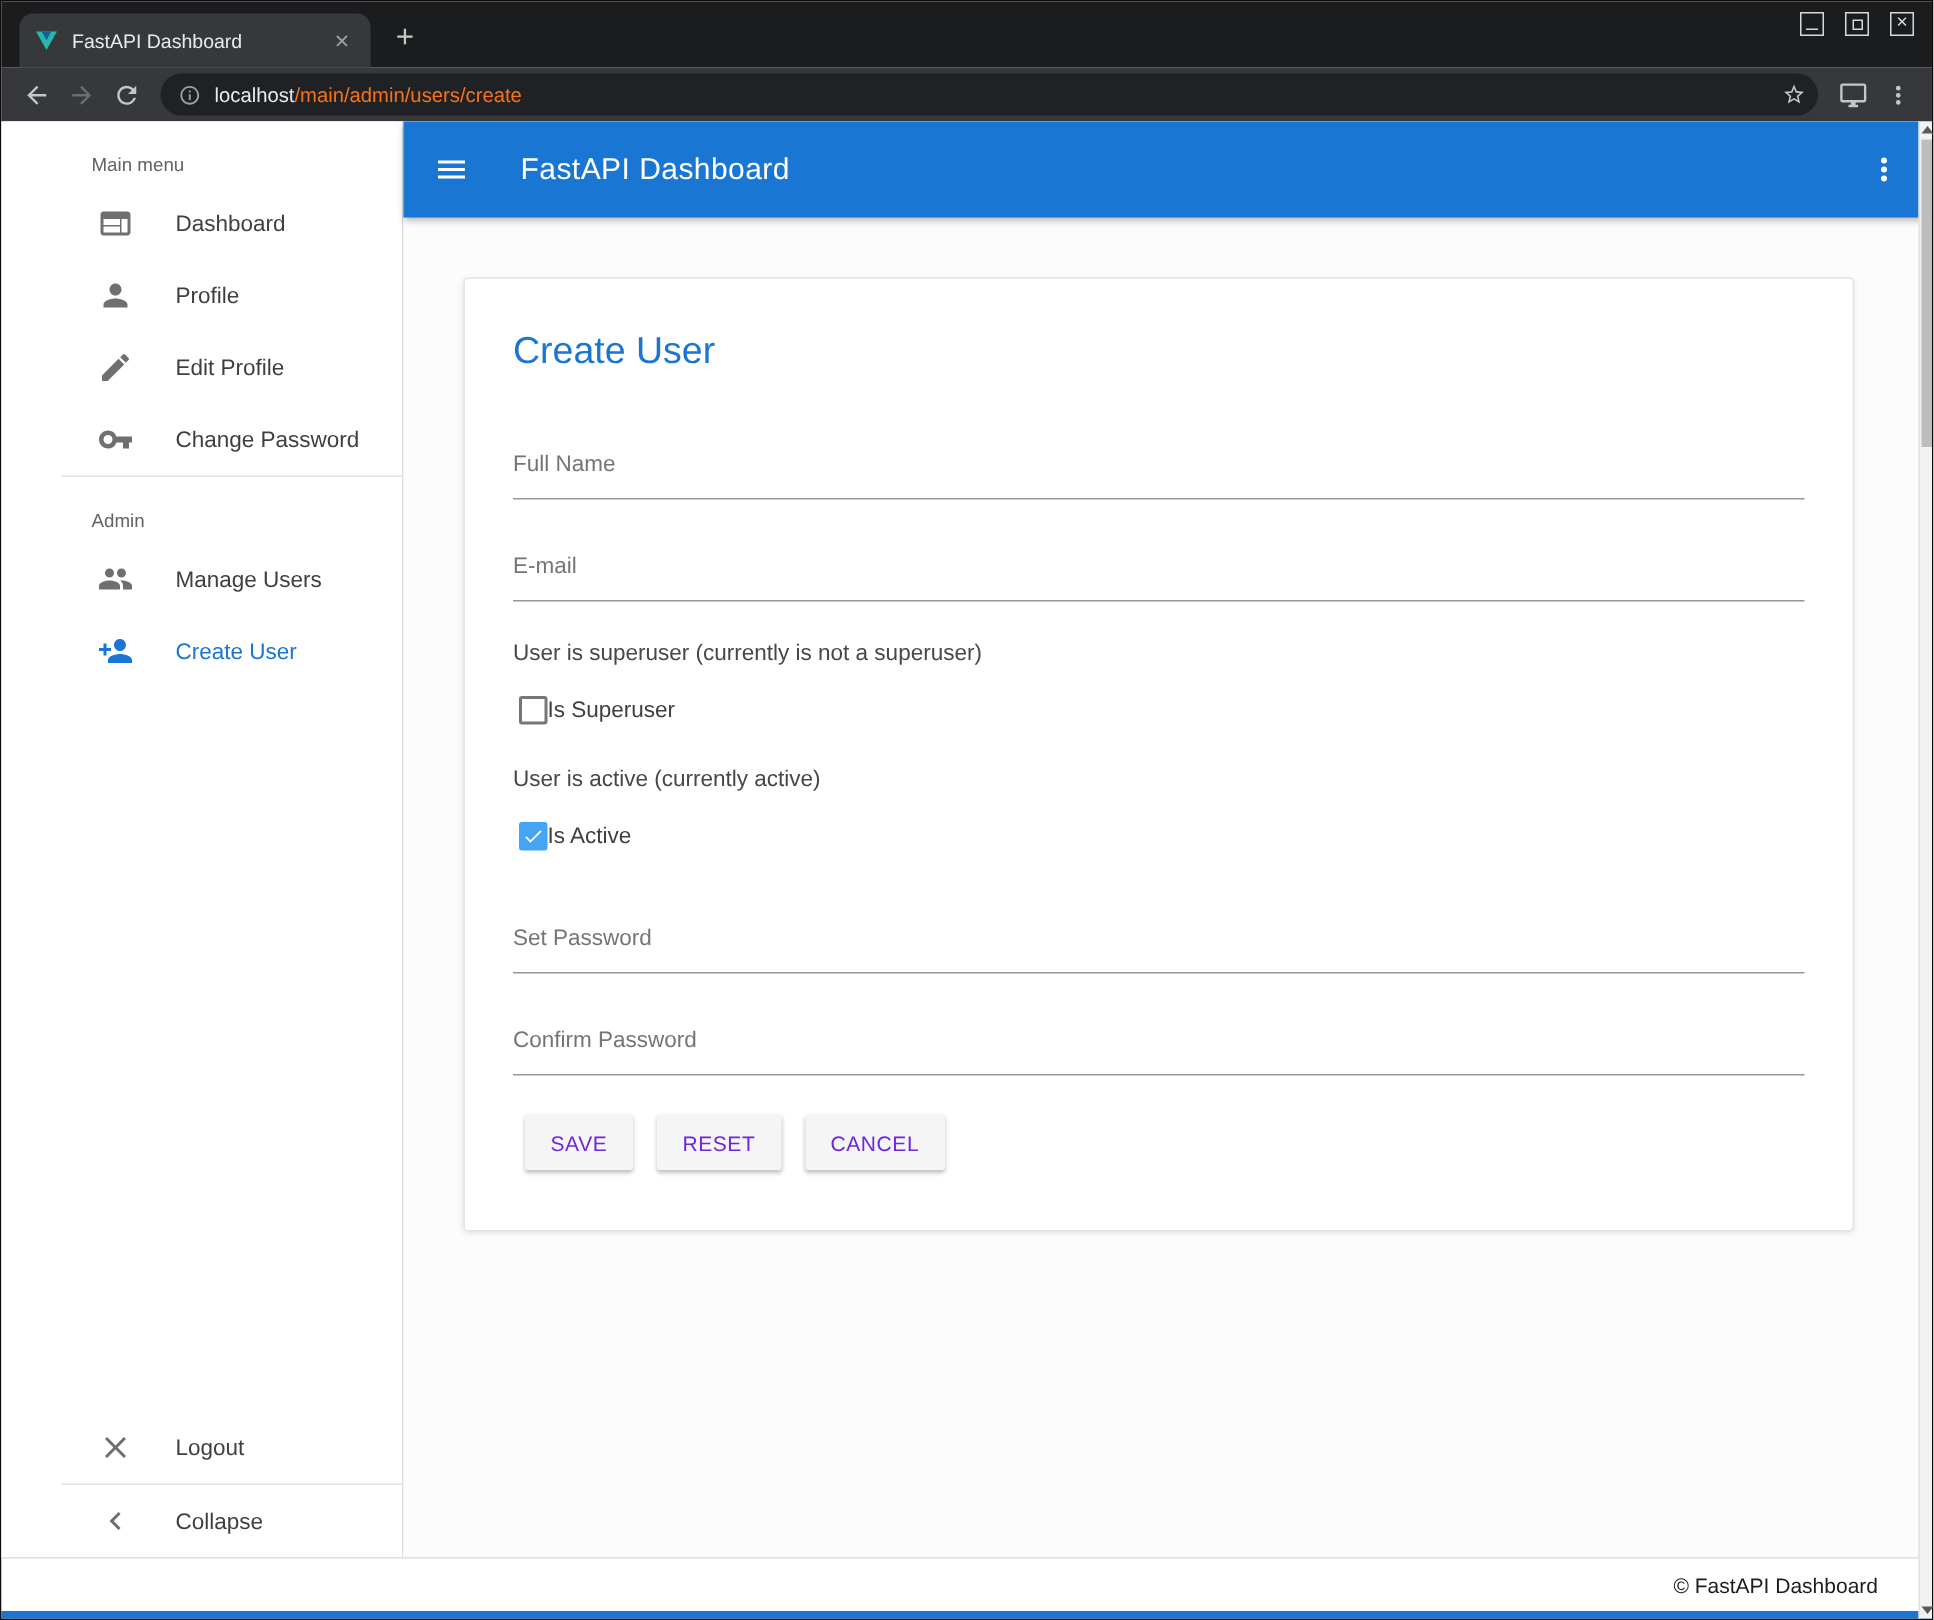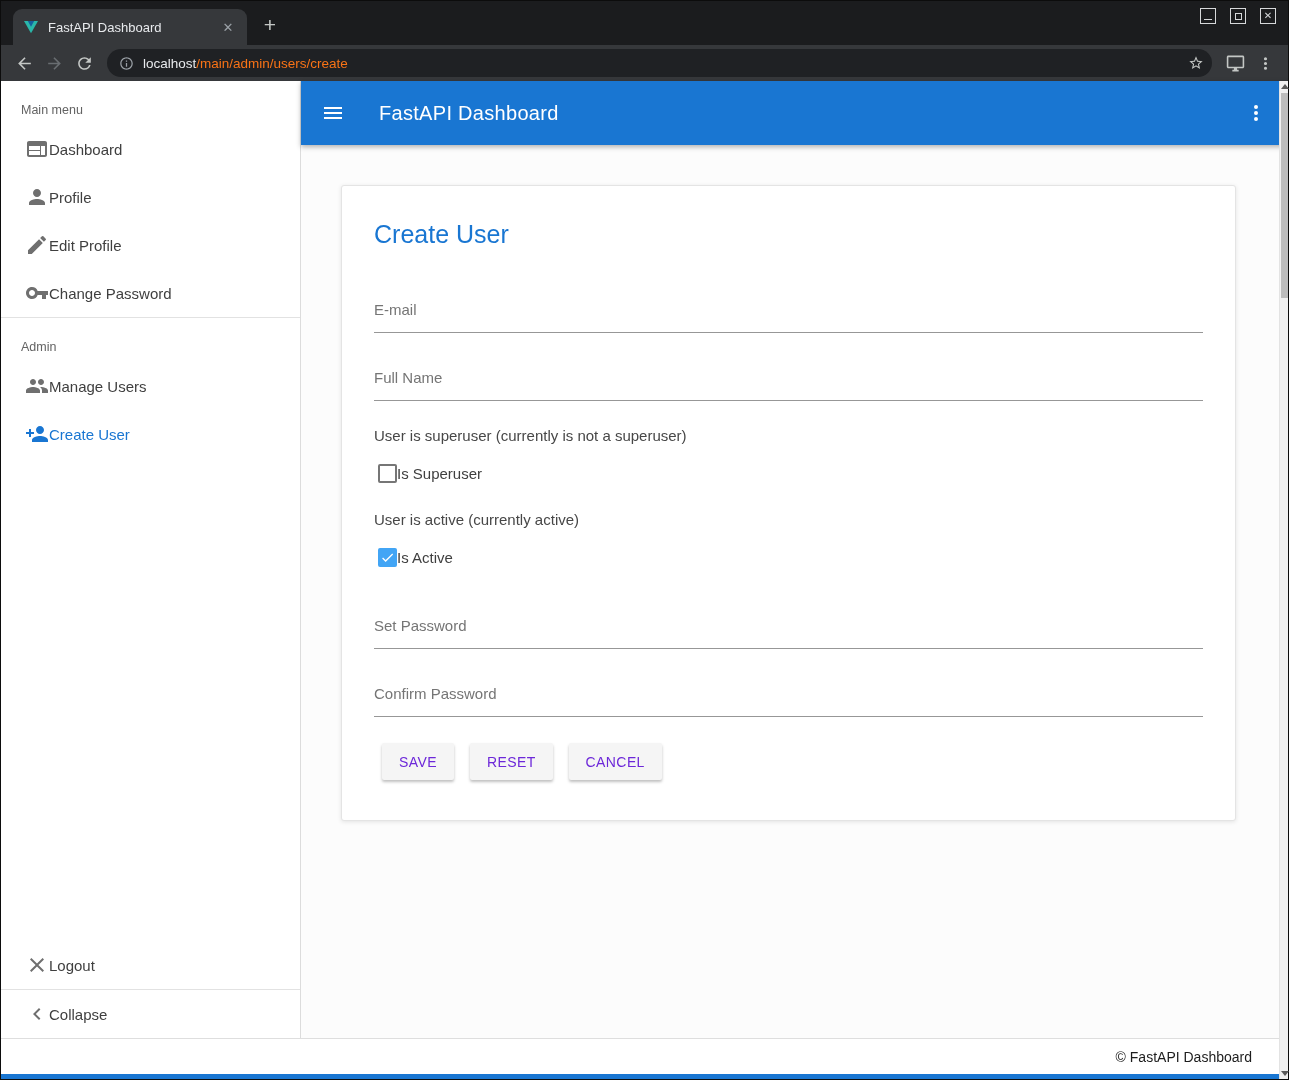--- a/index.html
+++ b/index.html
@@ -31,26 +31,26 @@
   .url { flex: 1; font-size: 13.5px; white-space: nowrap; overflow: hidden; }
   .url .host { color: #e8eaed; }
   .url .path { color: #f97316; }
   .star-btn { width: 24px; height: 24px; display: flex; align-items: center; justify-content: center; color: #c4c7c5; cursor: pointer; flex-shrink: 0; }
   .star-btn svg { width: 16px; height: 16px; fill: currentColor; }
 
   
   .page { flex: 1; display: flex; min-height: 0; background: #fafafa; }
 
   
-  .sidebar { width: 300px; background: #fff; border-right: 1px solid #dcdcdc; display: flex; flex-direction: column; flex-shrink: 0; }
+  .sidebar { width: 268px; background: #fff; border-right: 1px solid #dcdcdc; display: flex; flex-direction: column; flex-shrink: 0; padding-left: 40px; }
   .section-label { padding: 22px 20px 8px 20px; font-size: 12.5px; color: #636363; }
   .nav-item { height: 48px; display: flex; align-items: center; padding: 0 16px; cursor: pointer; color: #3f3f3f; font-size: 15px; }
   .nav-item .ic { width: 24px; height: 24px; margin-left: 8px; color: #6f6f6f; flex-shrink: 0; }
   .nav-item .ic svg { width: 24px; height: 24px; fill: currentColor; }
-  .nav-item .lbl { }
+  .nav-item .lbl { margin-left: 28px; }
   .nav-item.active { color: var(--primary, #1976d2); }
   .nav-item.active .ic { color: var(--primary, #1976d2); }
   .divider { height: 1px; background: #e2e2e2; flex-shrink: 0; }
   .sidebar-spacer { flex: 1; }
 
   
   .main { flex: 1; display: flex; flex-direction: column; min-width: 0; }
   .appbar { height: 64px; background: var(--primary, #1976d2); display: flex; align-items: center; padding: 0 8px; color: #fff; box-shadow: 0 2px 5px rgba(0,0,0,.3); position: relative; z-index: 2; flex-shrink: 0; }
   .appbar .icon-btn { width: 48px; height: 48px; display: flex; align-items: center; justify-content: center; border-radius: 50%; cursor: pointer; }
   .appbar .icon-btn svg { width: 24px; height: 24px; fill: #fff; }
@@ -253,23 +253,23 @@
           <svg viewBox="0 0 24 24">
               <path d="M12 8a2 2 0 1 0 0-4 2 2 0 0 0 0 4zm0 6a2 2 0 1 0 0-4 2 2 0 0 0 0 4zm0 6a2 2 0 1 0 0-4 2 2 0 0 0 0 4z"></path>
             </svg>
         </span>
       </header>
 
       <div class="content">
         <div class="card">
           <div class="card-title">Create User</div>
 
+          <input class="tfield" type="text" placeholder="Full Name" style="">
+
           <input class="tfield" type="text" placeholder="E-mail" style="">
-
-          <input class="tfield" type="text" placeholder="Full Name" style="">
 
           <div class="hint">User is superuser (currently is not a superuser)</div>
           <div class="cb-row">
             <span class="checkbox">
               
             </span>
             <span class="cb-label">Is Superuser</span>
           </div>
 
           <div class="hint">User is active (currently active)</div>

